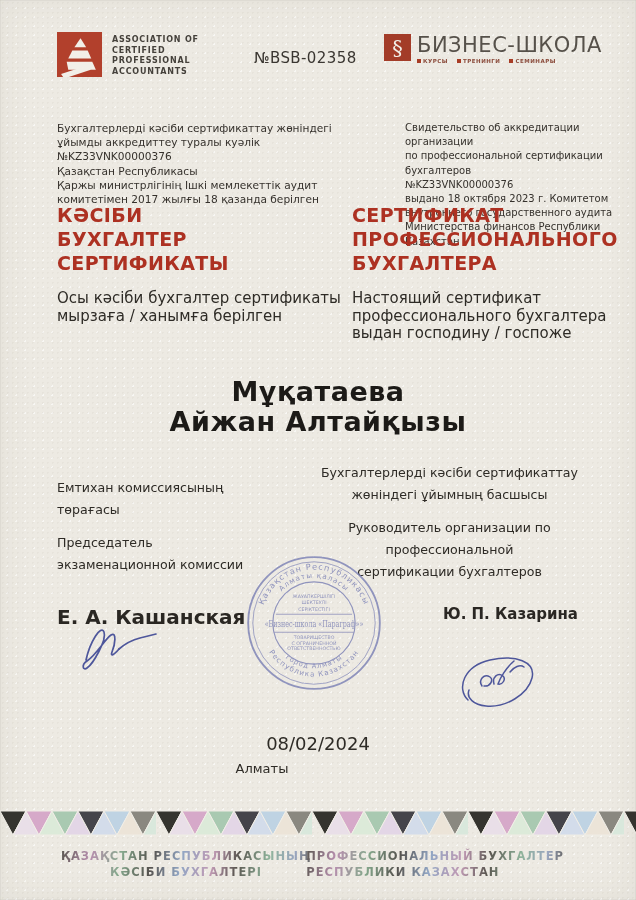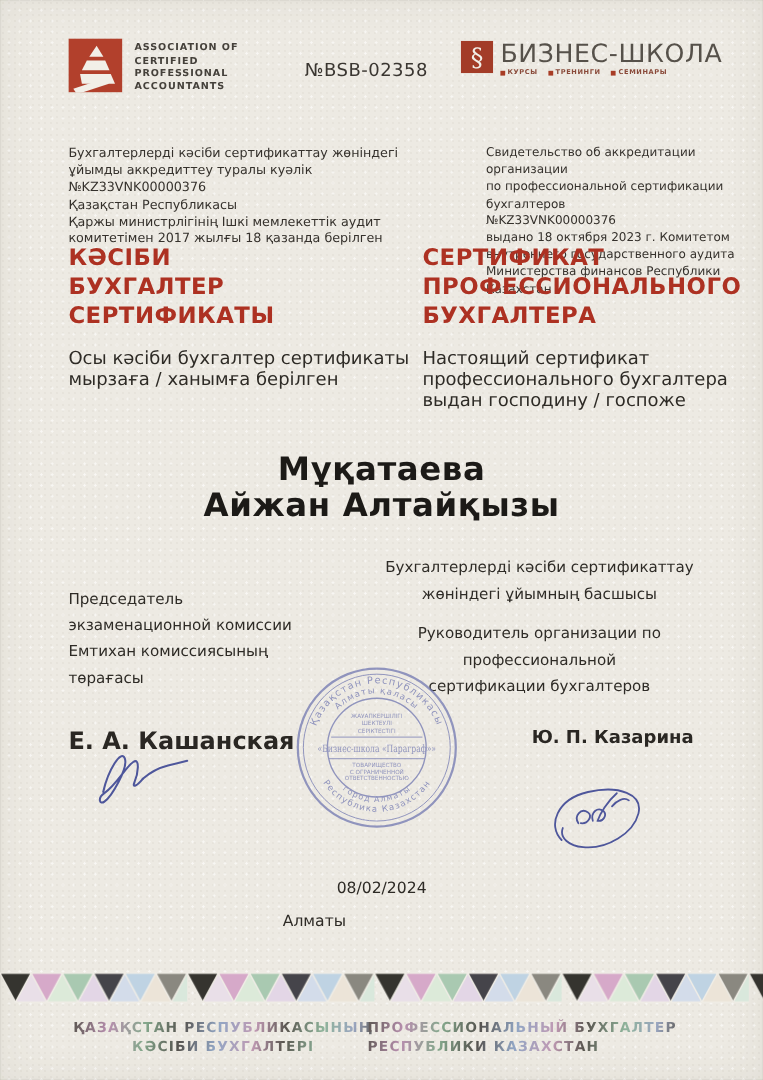--- a/index.html
+++ b/index.html
@@ -60,21 +60,21 @@
   .signer-left{left:57px;top:605px;font-size:20px;font-weight:bold;color:#2a2723;}
   .signer-right{right:58px;top:605px;font-size:15px;font-weight:bold;color:#2a2723;}
 
   
   .stamp{left:242px;top:551px;width:144px;height:144px;opacity:.78;}
   .sig{pointer-events:none;}
   .sig-left{left:70px;top:618px;}
   .sig-right{left:448px;top:648px;}
 
   
-  .date{left:0;top:733px;width:636px;text-align:center;font-size:13px;color:#2e2b26;}
+  .date{left:0;top:733px;width:636px;text-align:center;font-size:18px;color:#2e2b26;}
   .city{left:0;top:761px;width:524px;text-align:center;font-size:13px;color:#2e2b26;}
 
   
   .holo-strip{left:0;top:808px;width:636px;height:30px;}
 
   .holo-text{font-size:11.5px;line-height:16px;font-weight:bold;letter-spacing:1px;color:#6d6862;}
   .holo-left{left:61px;top:848px;text-align:center;}
   .holo-right{right:72px;top:848px;}
   @supports (-webkit-background-clip: text) {
     .holo-text{
@@ -155,24 +155,24 @@
   <div class="abs issued-kk ml">Осы кәсіби бухгалтер сертификаты
 мырзаға / ханымға берілген</div>
   <div class="abs issued-ru ml">Настоящий сертификат
 профессионального бухгалтера
 выдан господину / госпоже</div>
 
   <div class="abs holder ml">Мұқатаева
 Айжан Алтайқызы</div>
 
   <div class="abs role role-left">
+    <div class="ml">Емтихан комиссиясының
+төрағасы</div>
     <div class="ml block2">Председатель
 экзаменационной комиссии</div>
-    <div class="ml">Емтихан комиссиясының
-төрағасы</div>
   </div>
   <div class="abs role role-right">
     <div class="ml">Бухгалтерлерді кәсіби сертификаттау
 жөніндегі ұйымның басшысы</div>
     <div class="ml block2">Руководитель организации по
 профессиональной
 сертификации бухгалтеров</div>
   </div>
 
   <div class="abs stamp">

